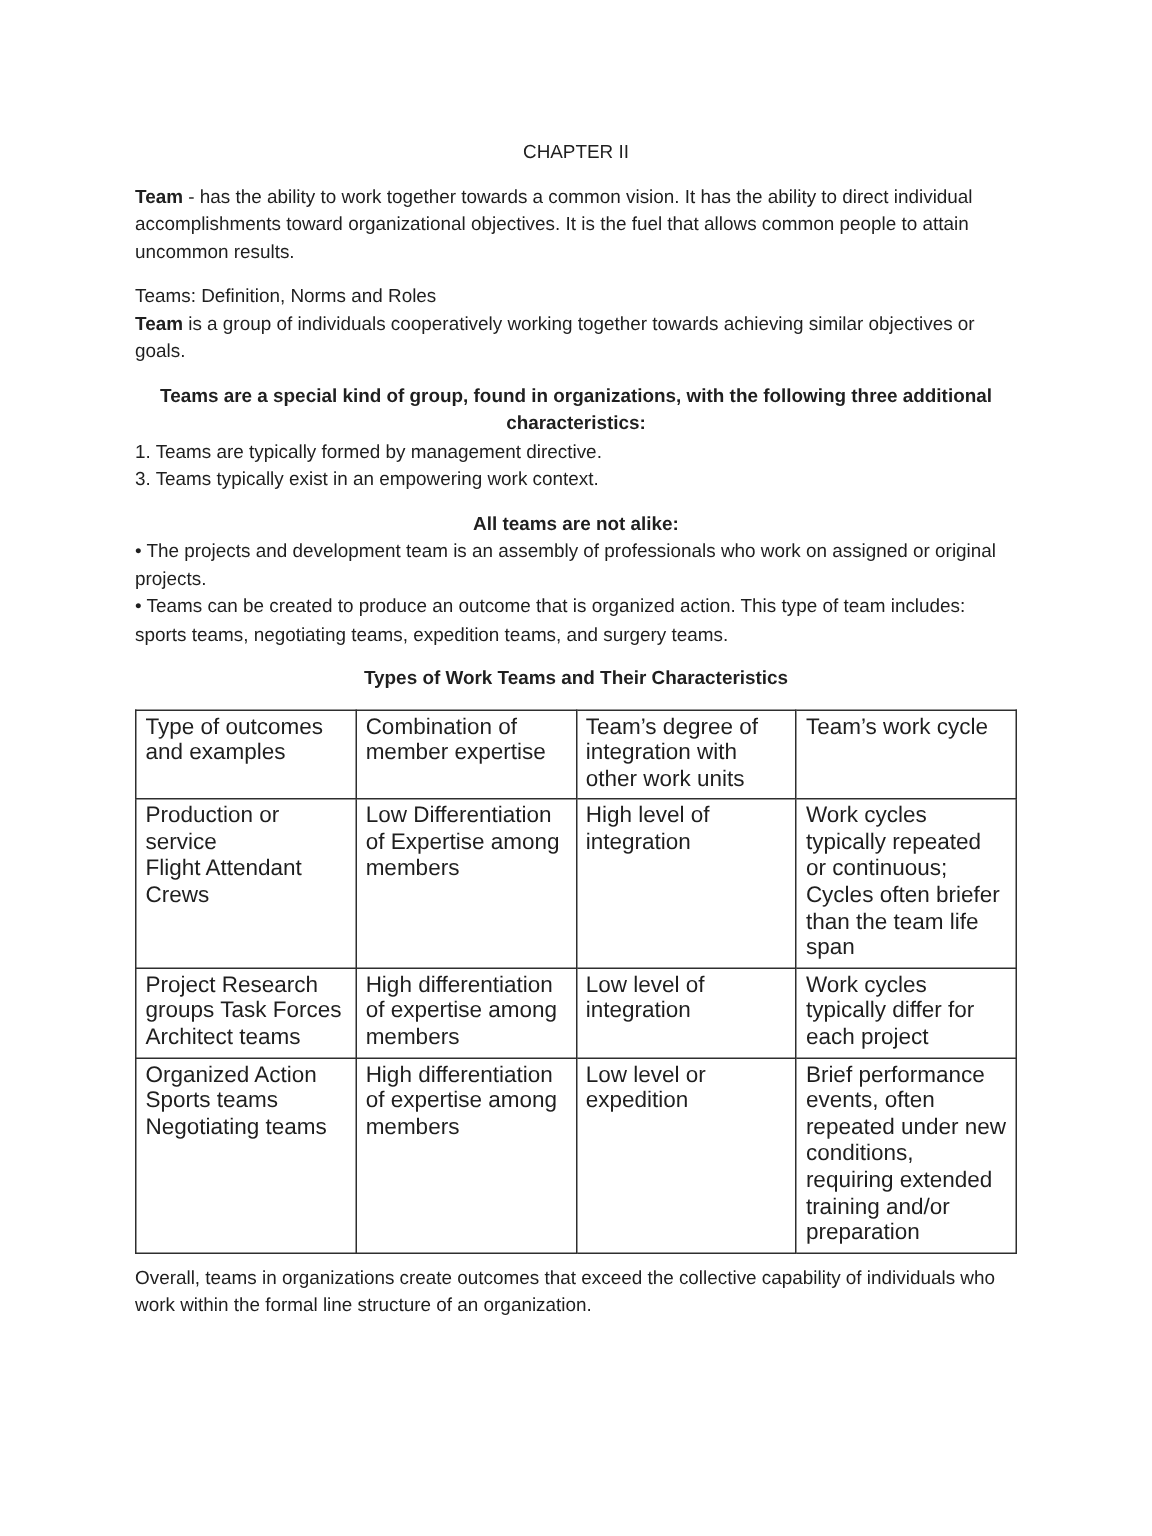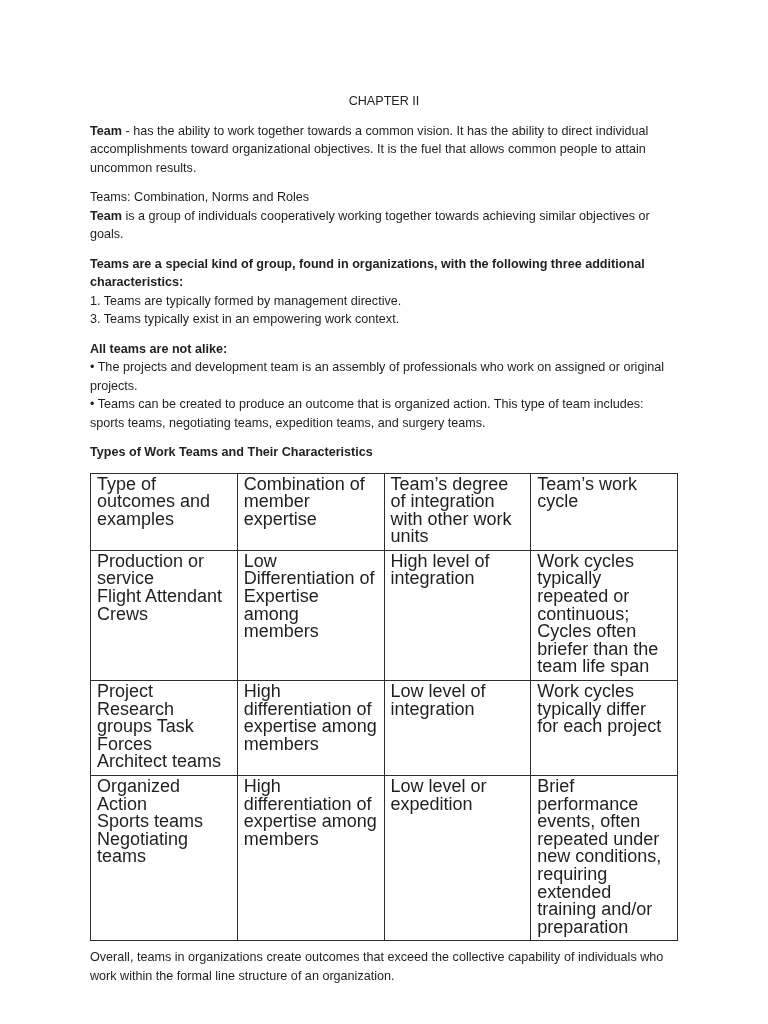--- a/index.html
+++ b/index.html
@@ -11,54 +11,54 @@
     background: #ffffff;
     padding: 92px 90px 30px 90px;
     font-family: "Liberation Sans", sans-serif;
     font-size: 12.6px;
     line-height: 18.5px;
     color: #1f1f1f;
     overflow: hidden;
   }
   .block { margin: 0 0 11px 0; }
   .center { text-align: center; }
-  .b { font-weight: bold; }
+  .b { font-weight: bold; text-align: center; }
   .line { display: block; }
   table.work-teams {
     width: 100%;
     border-collapse: collapse;
     table-layout: fixed;
     margin: 1px 0 0 0;
   }
   table.work-teams th,
   table.work-teams td {
     border: 1px solid #2e2e2e;
     padding: 2px 6px 4px 6px;
     vertical-align: top;
     text-align: left;
     font-weight: normal;
-    font-size: 18px;
+    font-size: 15px;
     line-height: 17.6px;
     white-space: pre-line;
     word-wrap: break-word;
   }
   .closing { margin: 7px 0 0 0; }
 </style>
 </head>
 <body>
 
 <div class="page">
 
   <p class="block center">CHAPTER II</p>
 
 
   <p class="block"><span class="b">Team</span><span> - has the ability to work together towards a common vision. It has the ability to direct individual accomplishments toward organizational objectives. It is the fuel that allows common people to attain uncommon results.</span></p>
 
   <div class="block">
-    <span class="line">Teams: Combination, Norms and Roles</span>
+    <span class="line">Teams: Definition, Norms and Roles</span>
     <span><span class="b">Team</span><span> is a group of individuals cooperatively working together towards achieving similar objectives or goals.</span></span>
   </div>
 
   <div class="block">
     <span class="line b">Teams are a special kind of group, found in organizations, with the following three additional characteristics:</span>
     <span class="line">1. Teams are typically formed by management directive.</span>
     <span class="line">3. Teams typically exist in an empowering work context.</span>
   </div>
 
   <div class="block">

